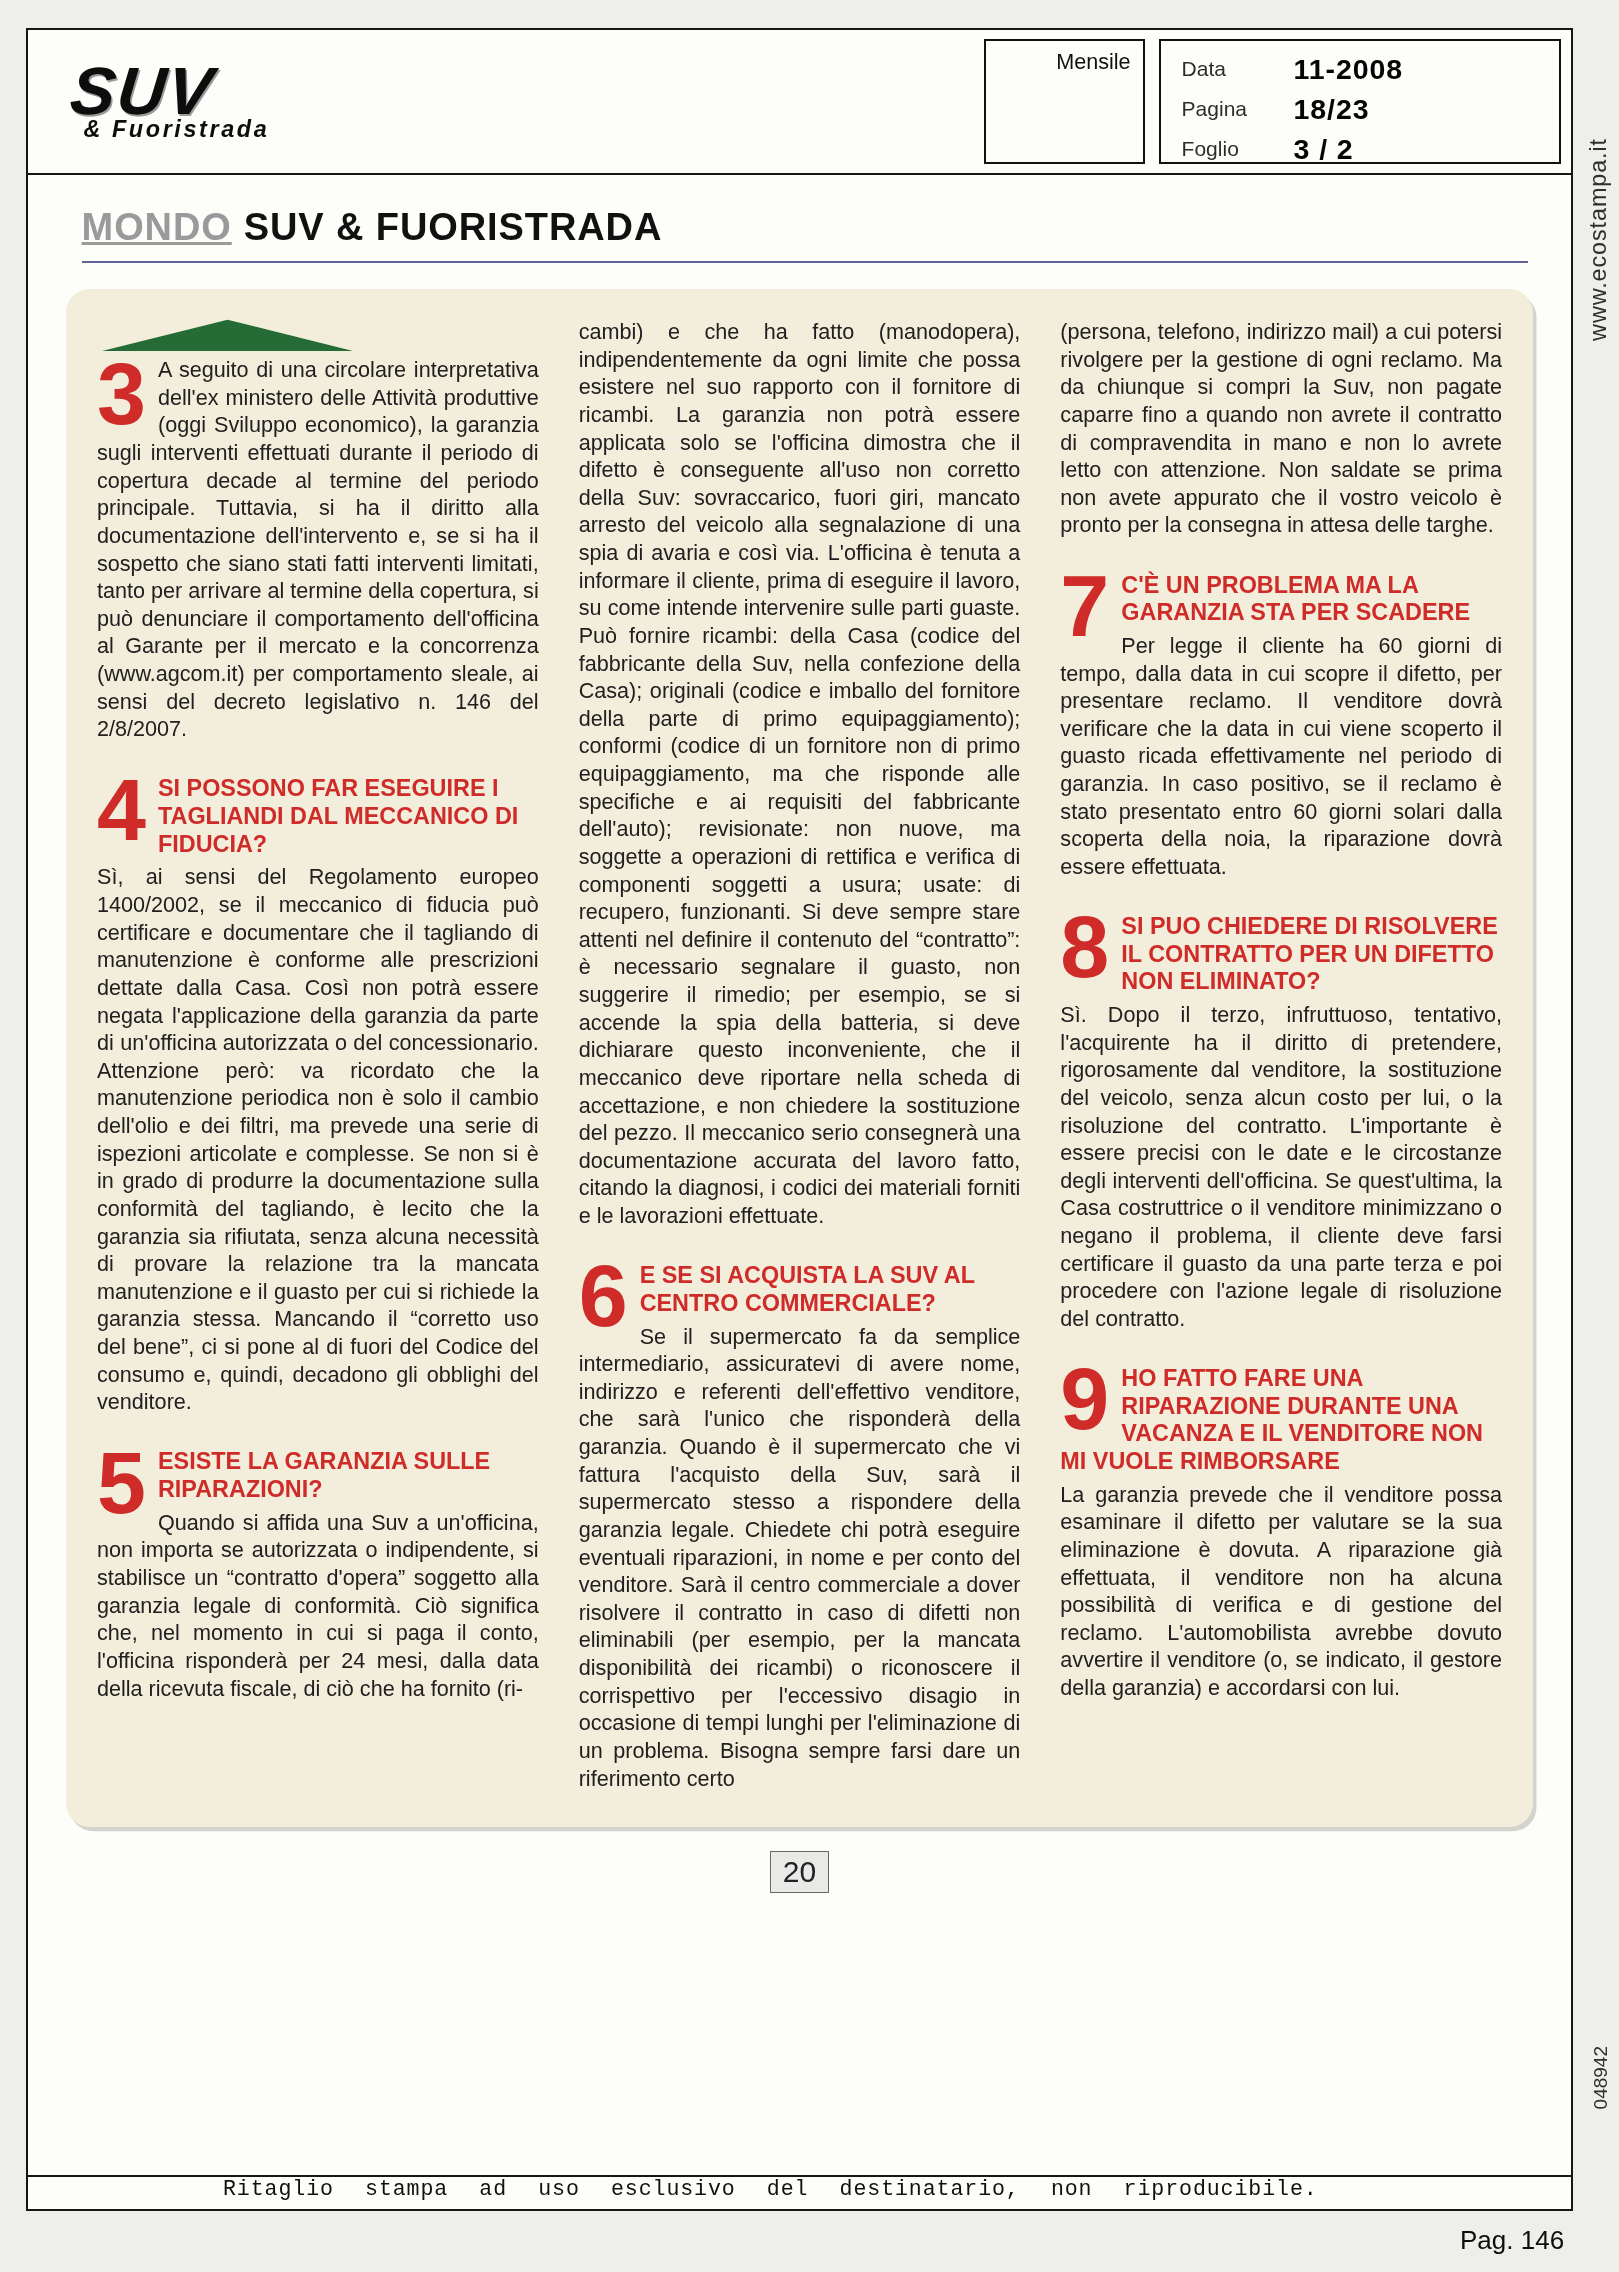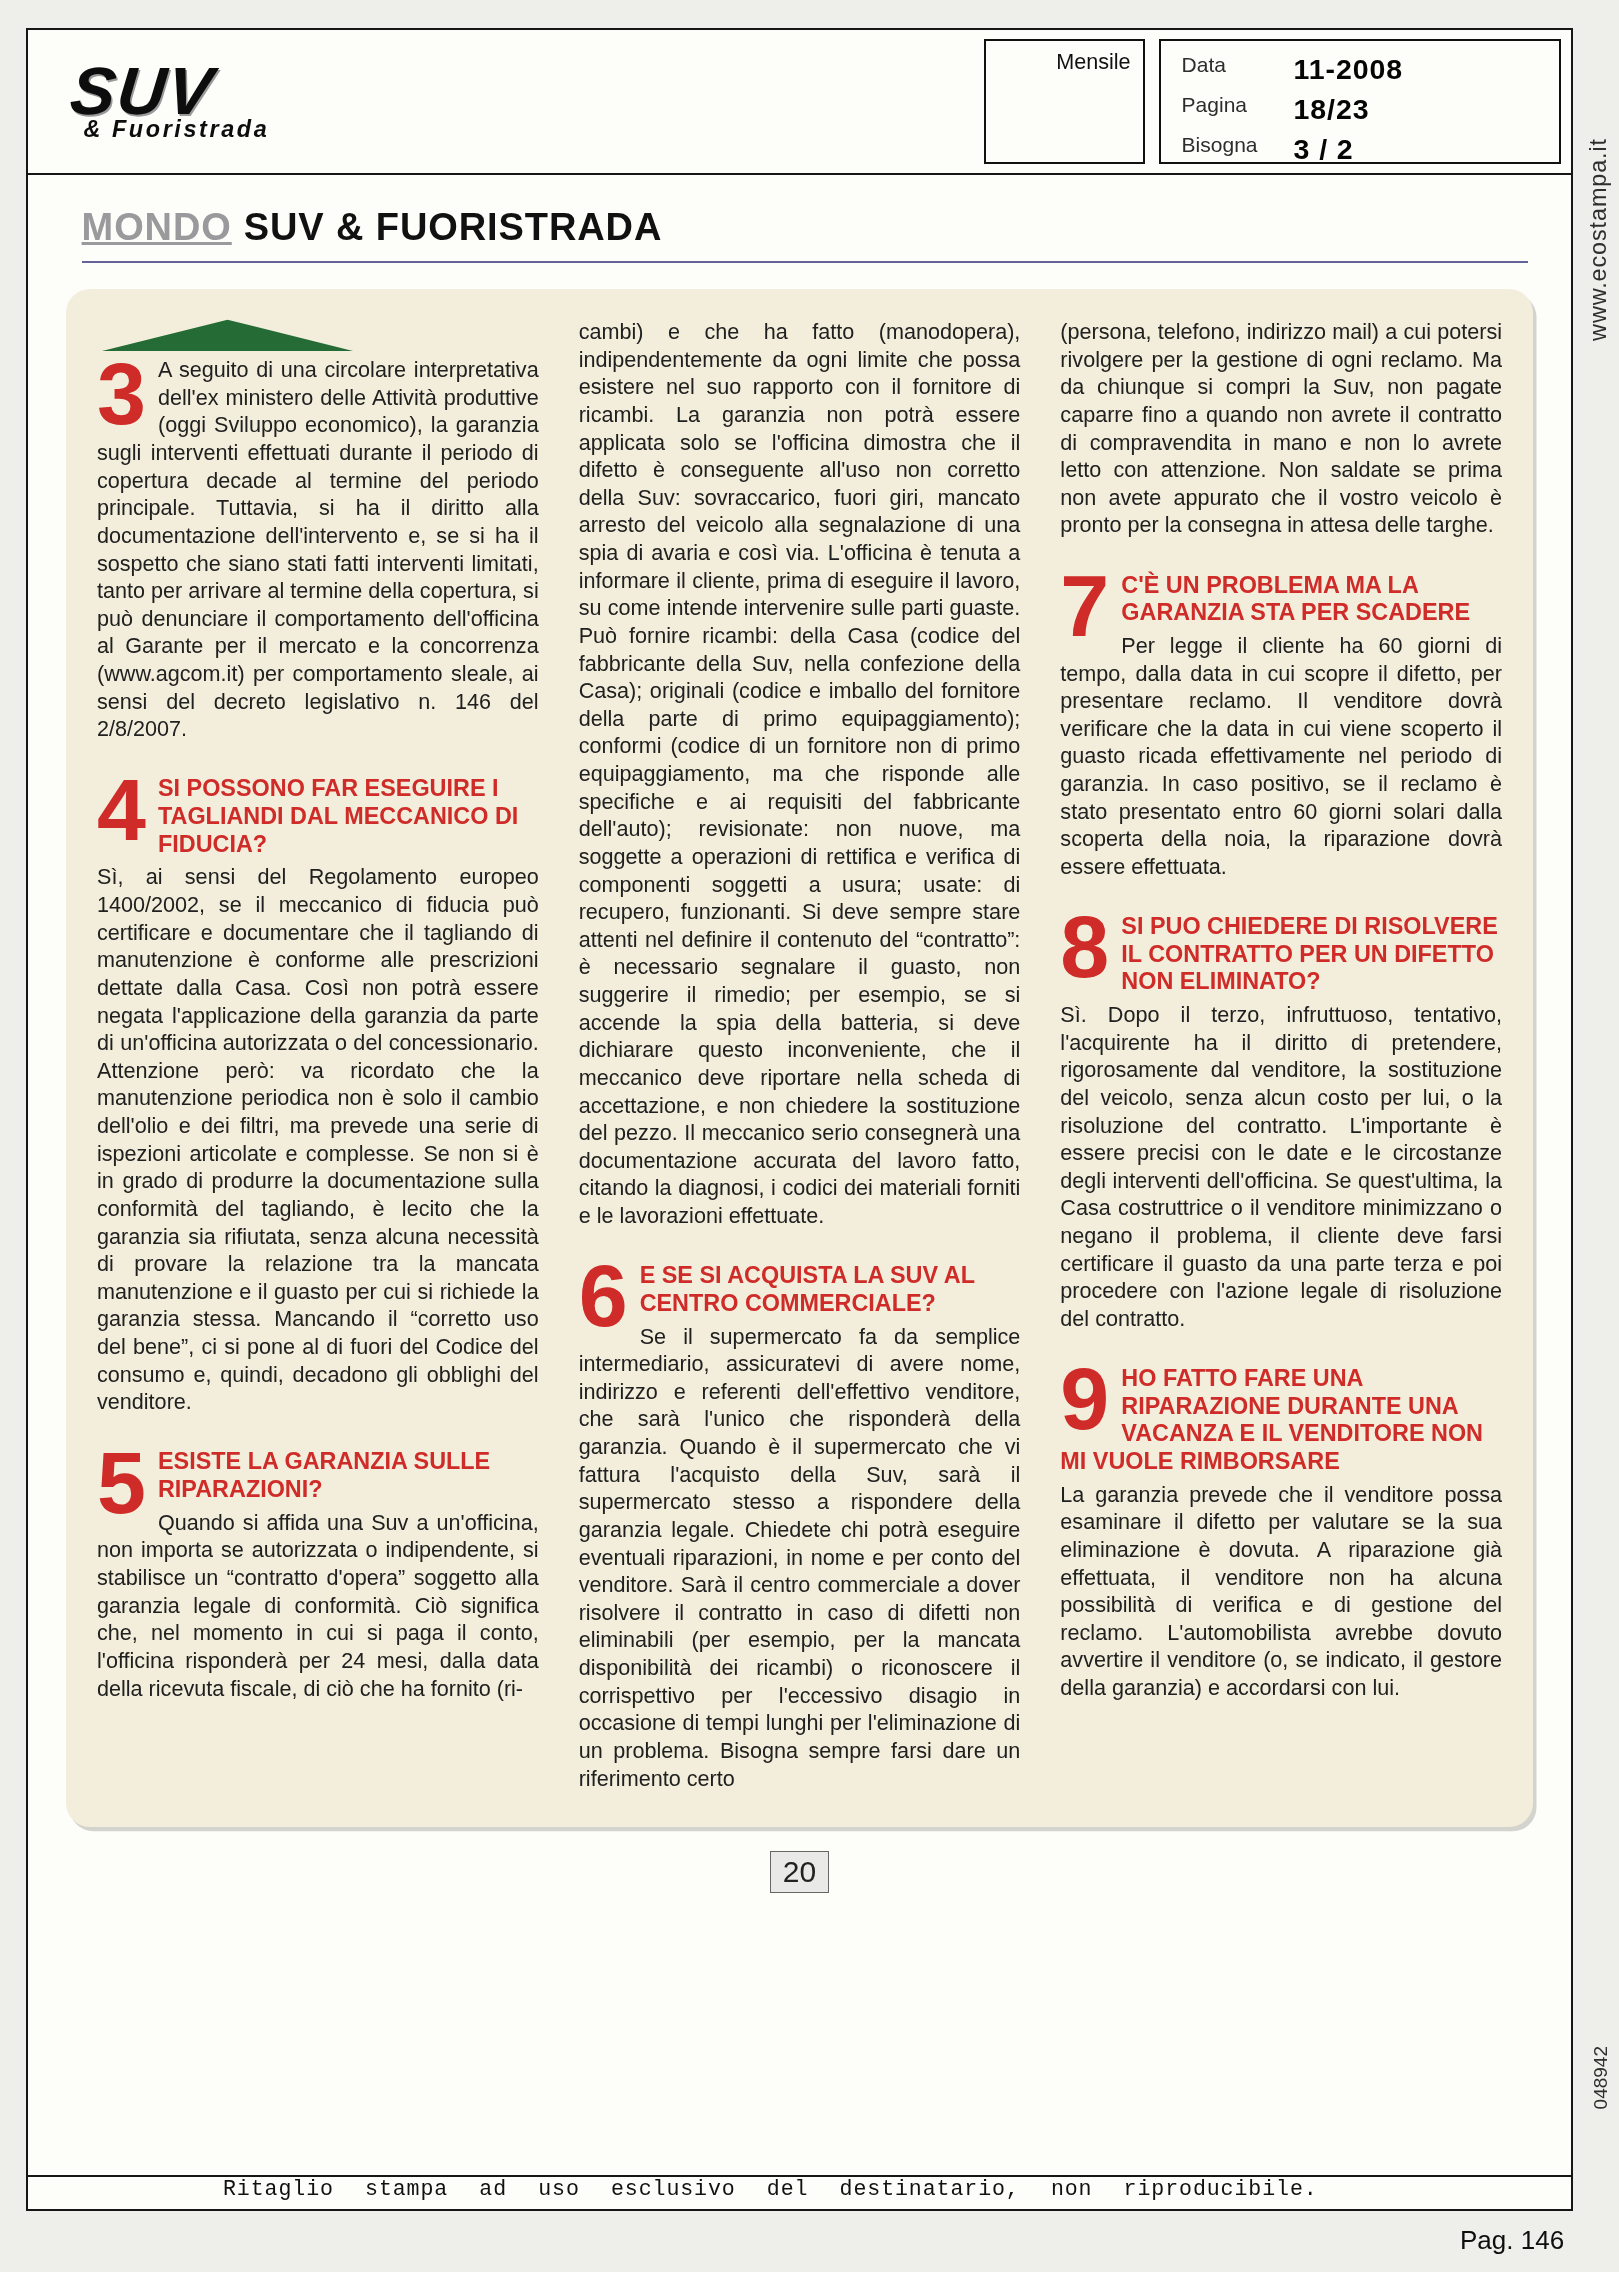--- a/index.html
+++ b/index.html
@@ -43,21 +43,21 @@
   }
   .mensile-box{
     width:161px;border:2.6px solid #111;box-sizing:border-box;
     padding:8.7px 12px 0 0;text-align:right;
     font-size:21.6px;color:#111;
   }
   .details-box{
     width:402px;border:2.6px solid #111;box-sizing:border-box;
     padding:12px 21px;display:flex;flex-direction:column;gap:7px;
   }
-  .detail-row{display:flex;align-items:flex-start;}
+  .detail-row{display:flex;align-items:center;}
   .detail-label{width:112px;font-size:21px;color:#2d2d2d;}
   .detail-value{font-size:28.5px;font-weight:bold;color:#050505;letter-spacing:0.9px;}
   
   .main-area{flex:1;padding:19px 38px 0 38px;box-sizing:border-box;overflow:hidden;}
   .masthead{
     margin:12px 5.2px 0 15.6px;
     border-bottom:2.6px solid #63639a;
     padding-bottom:12px;
     font-size:38px;font-weight:bold;letter-spacing:0.9px;
   }
@@ -135,21 +135,21 @@
     <div class="details-box">
       <div class="detail-row">
         <span class="detail-label">Data</span>
         <span class="detail-value">11-2008</span>
       </div>
       <div class="detail-row">
         <span class="detail-label">Pagina</span>
         <span class="detail-value">18/23</span>
       </div>
       <div class="detail-row">
-        <span class="detail-label">Bisogna</span>
+        <span class="detail-label">Foglio</span>
         <span class="detail-value">3 / 2</span>
       </div>
     </div>
   </div>
 
   <div class="main-area">
     <div class="masthead">
       <span class="prefix">MONDO</span><span class="main-title">SUV &amp; FUORISTRADA</span>
     </div>
 

